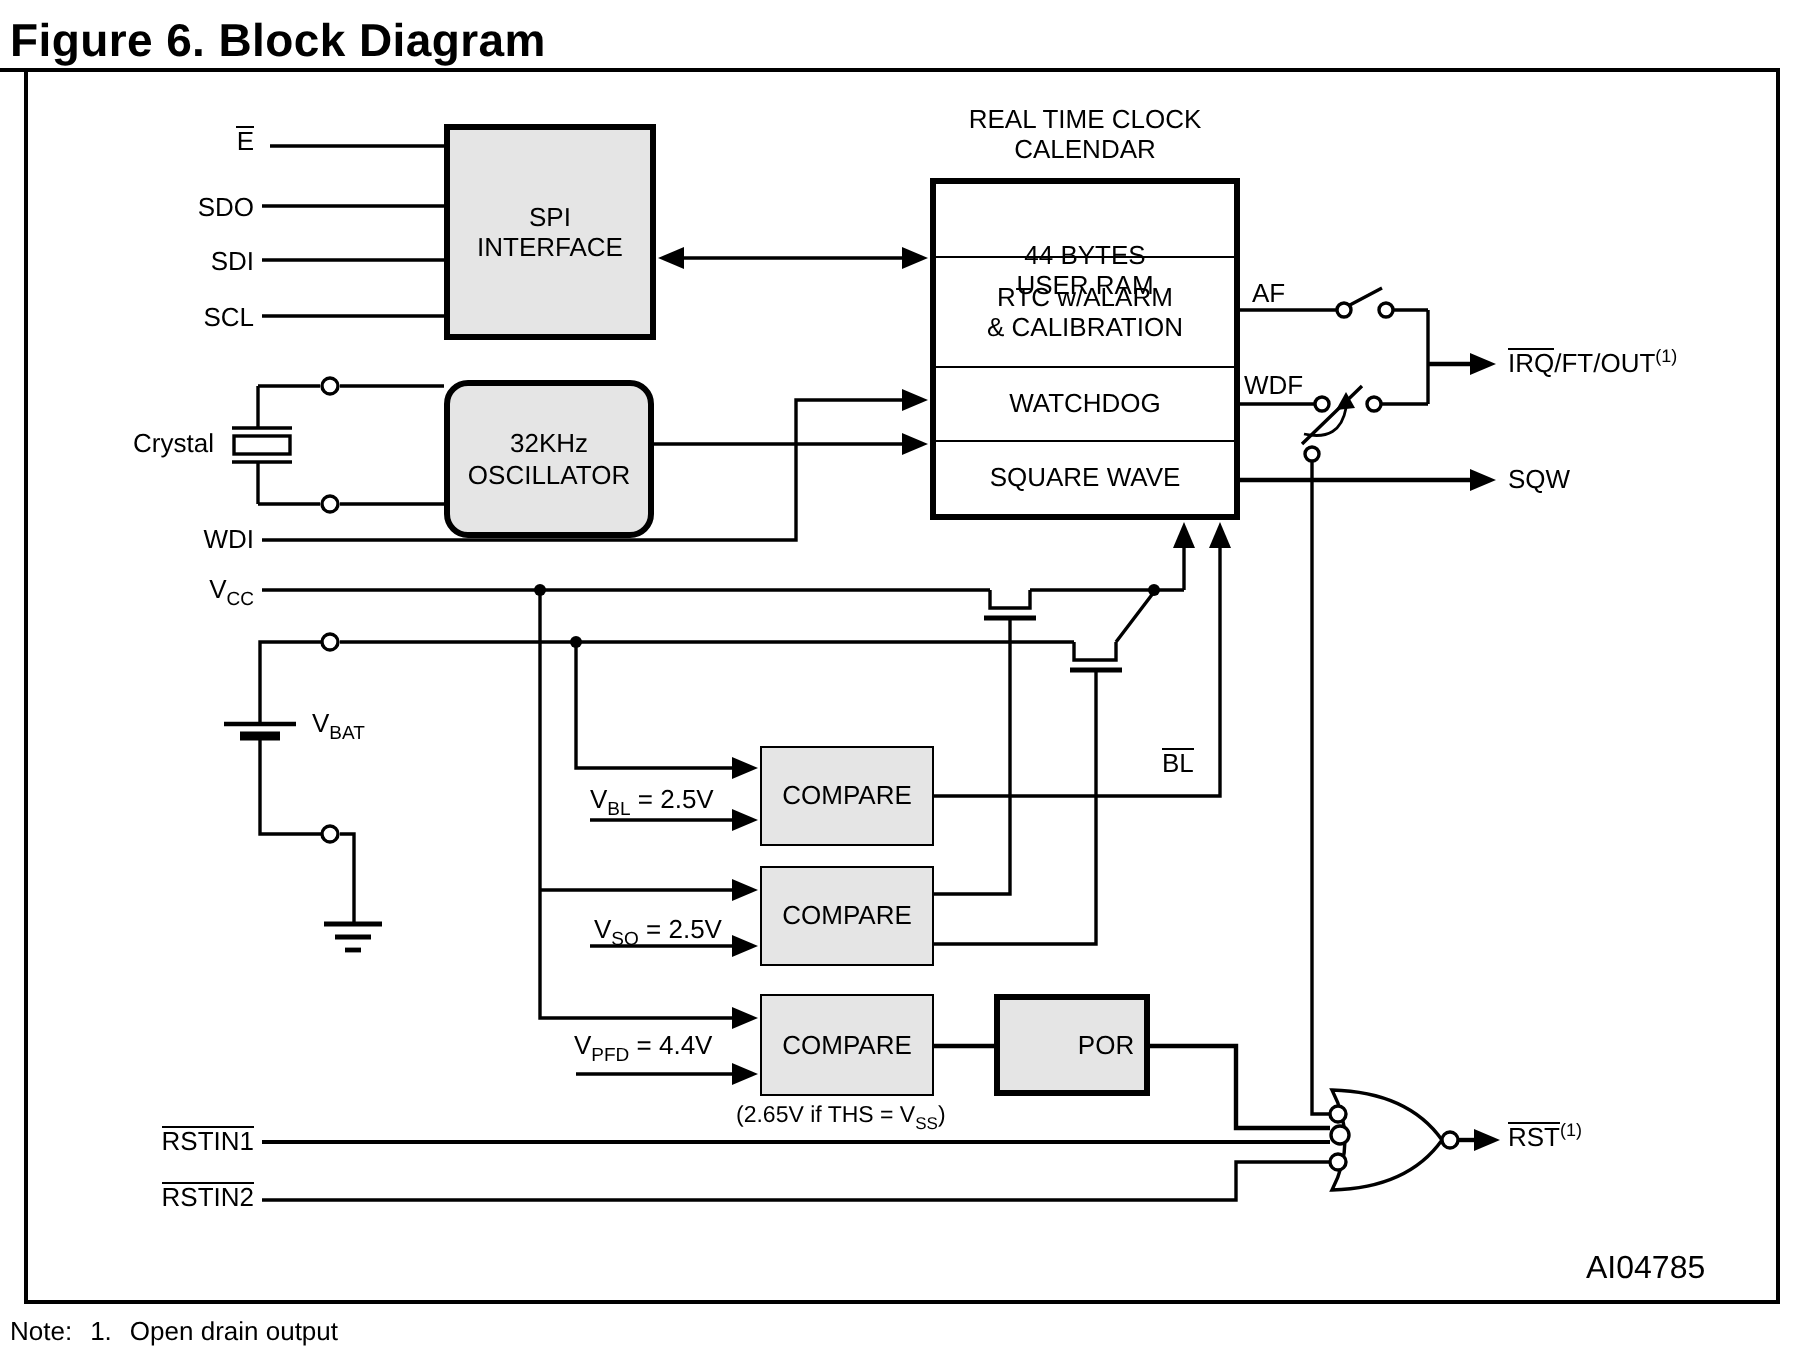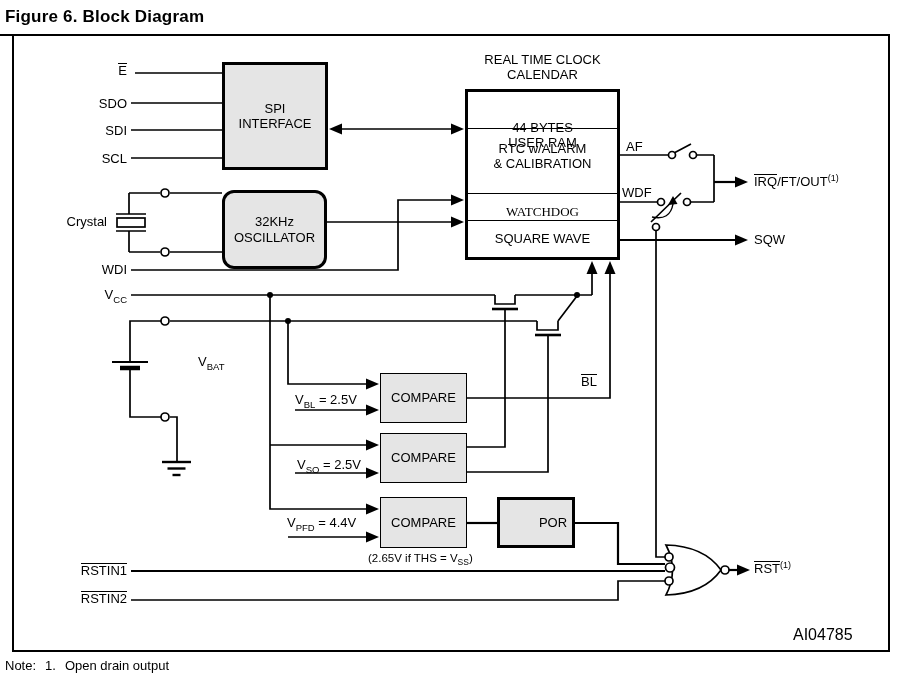--- a/index.html
+++ b/index.html
@@ -1,18 +1,18 @@
 <!DOCTYPE html>
 <html><head>
 <meta charset="utf-8">
 <style>
   html,body{margin:0;padding:0;background:#fff;}
   .stage{position:relative;width:899px;height:677px;background:#fff;
          font-family:"Liberation Sans",sans-serif;color:#000;overflow:hidden;}
-  .title{position:absolute;left:5px;top:7px;font-size:17px;font-weight:bold;letter-spacing:.2px;}
+  .title{position:absolute;left:5px;top:7px;font-size:23px;font-weight:bold;letter-spacing:.2px;}
   .rule-ext{position:absolute;left:0;top:34px;width:14px;height:2px;background:#000;}
   .frame{position:absolute;left:12px;top:34px;width:878px;height:618px;
          border:2px solid #000;box-sizing:border-box;}
   .lbl{position:absolute;font-size:13px;line-height:1.18;white-space:pre-line;}
   .rt{text-align:right;}
   .ctr{text-align:center;}
   .ov{display:inline-block;border-top:1.5px solid #000;padding-top:0;line-height:1.05;}
   sub{font-size:9.5px;}
   .sp{font-size:9px;vertical-align:5px;}
   .box{position:absolute;border:3.5px solid #000;box-sizing:border-box;background:#e5e5e5;
@@ -170,37 +170,37 @@
   <div class="box" style="left:222px;top:190px;width:105px;height:79px;border-radius:12px;">32KHz
 OSCILLATOR</div>
 
   <div class="lbl ctr" style="left:465px;top:52px;width:155px;text-align:center;">REAL TIME CLOCK
 CALENDAR</div>
   <div class="rtcwrap">
     <div class="rtcrow" style="top:0;height:36px;margin-top:25px;">44 BYTES
 USER RAM</div>
     <div class="rtcrow rdiv" style="top:36px;height:55px;">RTC w/ALARM
 &amp; CALIBRATION</div>
-    <div class="rtcrow rdiv" style="top:101px;height:37px;font-family:Liberation Serif, serif;">WATCHDOG</div>
+    <div class="rtcrow rdiv" style="top:91px;height:37px;">WATCHDOG</div>
     <div class="rtcrow rdiv" style="top:128px;height:36px;">SQUARE WAVE</div>
   </div>
 
   <div class="box thin" style="left:380px;top:373px;width:87px;height:50px;">COMPARE</div>
   <div class="box thin" style="left:380px;top:433px;width:87px;height:50px;">COMPARE</div>
   <div class="box thin" style="left:380px;top:497px;width:87px;height:51px;">COMPARE</div>
   <div class="box med" style="left:497px;top:497px;width:78px;height:51px;padding-left:34px;">POR</div>
 
   <div class="lbl rt" style="left:60px;top:63px;width:67px;"><span class="ov">E</span></div>
   <div class="lbl rt" style="left:60px;top:96px;width:67px;">SDO</div>
   <div class="lbl rt" style="left:60px;top:123px;width:67px;">SDI</div>
   <div class="lbl rt" style="left:60px;top:151px;width:67px;">SCL</div>
   <div class="lbl rt" style="left:50px;top:214px;width:57px;">Crystal</div>
   <div class="lbl rt" style="left:60px;top:262px;width:67px;">WDI</div>
   <div class="lbl rt" style="left:60px;top:287px;width:67px;"><span>V</span><sub>CC</sub></div>
-  <div class="lbl" style="left:156px;top:354px;margin-left:42px;"><span>V</span><sub>BAT</sub></div>
+  <div class="lbl" style="left:156px;top:354px;"><span>V</span><sub>BAT</sub></div>
   <div class="lbl rt" style="left:60px;top:563px;width:67px;"><span class="ov">RSTIN1</span></div>
   <div class="lbl rt" style="left:60px;top:591px;width:67px;"><span class="ov">RSTIN2</span></div>
 
   <div class="lbl" style="left:626px;top:139px;">AF</div>
   <div class="lbl" style="left:622px;top:185px;">WDF</div>
   <div class="lbl" style="left:581px;top:374px;"><span class="ov">BL</span></div>
 
   <div class="lbl" style="left:295px;top:392px;"><span>V</span><sub>BL</sub><span> = 2.5V</span></div>
   <div class="lbl" style="left:297px;top:457px;"><span>V</span><sub>SO</sub><span> = 2.5V</span></div>
   <div class="lbl" style="left:287px;top:515px;text-align:center;"><span>V</span><sub>PFD</sub><span> = 4.4V</span></div>

